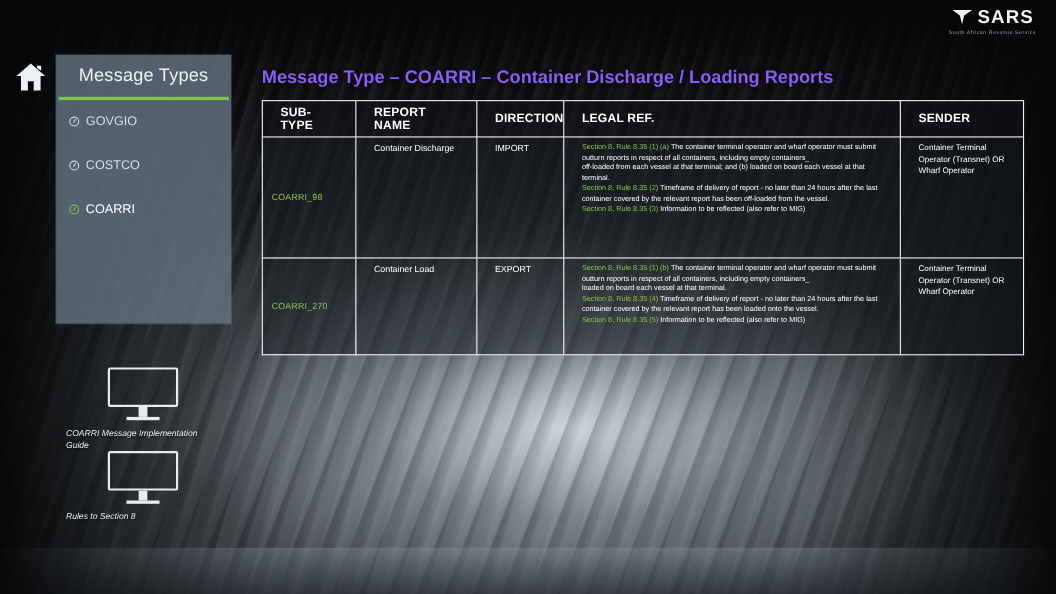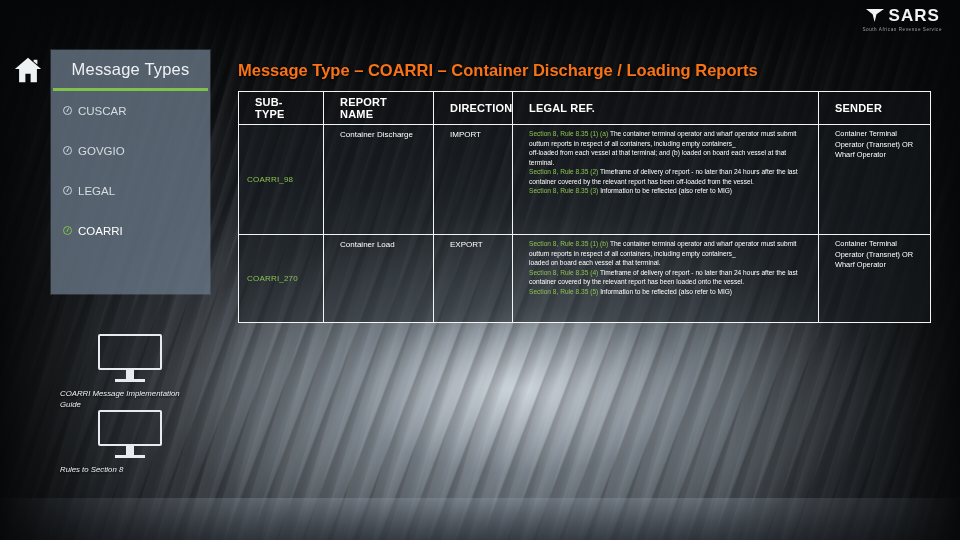--- a/index.html
+++ b/index.html
@@ -106,21 +106,21 @@
   .tile .cap {
     margin-top:7px; font-size:7.8px; line-height:1.35; color:#eef1f4;
     text-shadow:0 1px 2px rgba(0,0,0,.8);
   }
   #tile-guide { left:60px; top:334px; }
   #tile-rules { left:60px; top:410px; }
 
   
   .main-title {
     position:absolute; left:238px; top:61px;
-    font-size:16.5px; font-weight:bold; color:#f97316;
+    font-size:16.5px; font-weight:bold; color:#8b5cf6;
     text-shadow:0 1px 3px rgba(0,0,0,.85); white-space:nowrap;
   }
 
   
   .tbl { position:absolute; left:238px; top:91px; width:692px; border-collapse:collapse; table-layout:fixed; }
   .tbl th, .tbl td {
     border:1.4px solid #f2f4f6;
     vertical-align:top;
     padding:4px 16px;
     background:rgba(22,26,30,0.52);
@@ -179,29 +179,25 @@
     <path d="M16 3 L30 15 L25.5 15 L25.5 29 L18.8 29 L18.8 20 L13.2 20 L13.2 29 L6.5 29 L6.5 15 L2 15 Z" fill="#eef1f4"></path>
     <path d="M22 5 L26 5 L26 10 L22 7 Z" fill="#eef1f4"></path>
   </svg>
 
   <div class="sidebar">
     <div class="sidebar-head">Message Types</div>
     <div class="sidebar-rule"></div>
     <div class="sidebar-list">
       <div class="side-item">
         <span class="dot"></span>
-        <span>CUSCAR</span>
-      </div>
-      <div class="side-item">
-        <span class="dot"></span>
         <span>GOVGIO</span>
       </div>
       <div class="side-item">
         <span class="dot"></span>
-        <span>LEGAL</span>
+        <span>COSTCO</span>
       </div>
       <div class="side-item active">
         <span class="dot"></span>
         <span>COARRI</span>
       </div>
     </div>
   </div>
 
   <div class="tile" id="tile-guide">
     <div class="screen">

